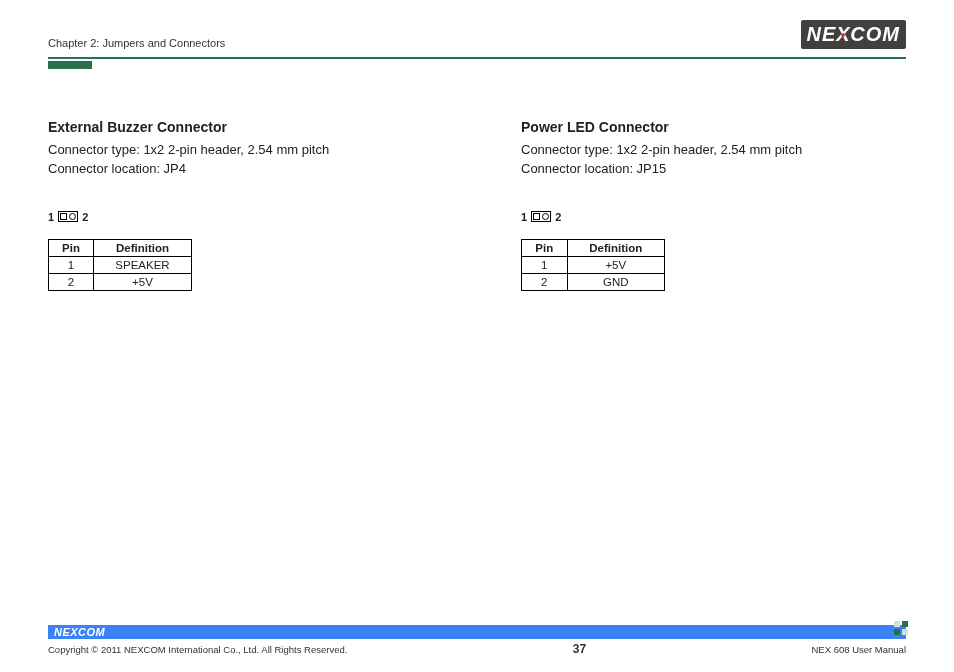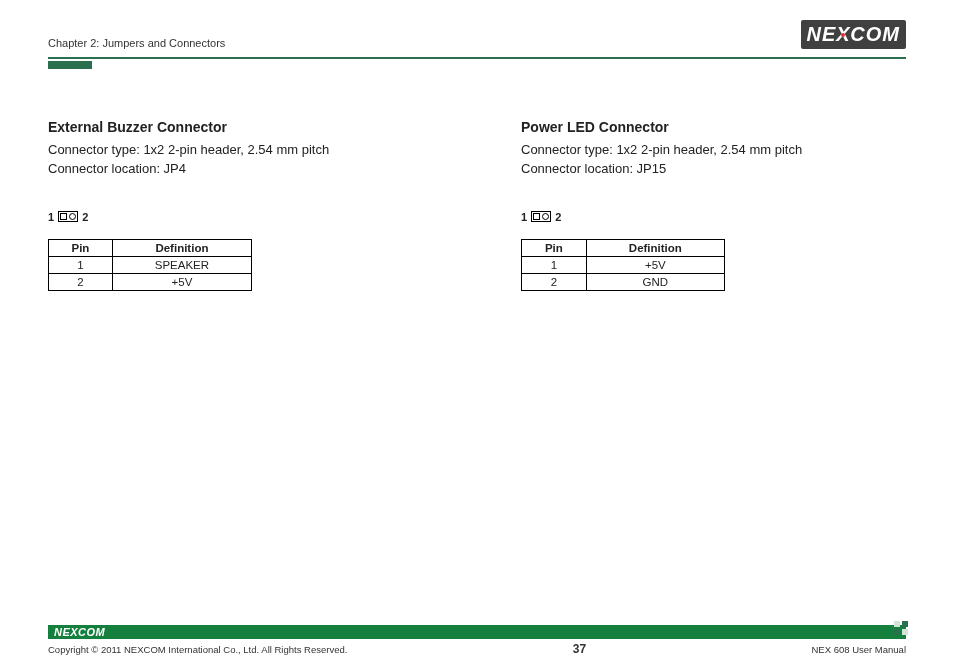--- a/index.html
+++ b/index.html
@@ -103,36 +103,36 @@
     border: 1px solid #000;
   }
   .pin-o {
     width: 7px; height: 7px;
     border: 1px solid #000;
     border-radius: 50%;
   }
   table.pins {
     border-collapse: collapse;
     font-size: 11.5px;
-    width: 204px;
+    width: 144px;
   }
   table.pins th, table.pins td {
     border: 1px solid #000;
     padding: 2px 6px;
     text-align: center;
   }
   table.pins th { font-weight: 700; }
   .footer-wrap {
     position: absolute;
     left: 48px; right: 48px;
     bottom: 16px;
   }
   .foot-bar {
     height: 14px;
-    background: #15803d;
+    background: #3b82f6;
     display: flex;
     align-items: center;
     padding: 0 6px;
     position: relative;
   }
   .foot-logo {
     font-family: Arial, sans-serif;
     font-weight: 900;
     font-style: italic;
     font-size: 11px;

